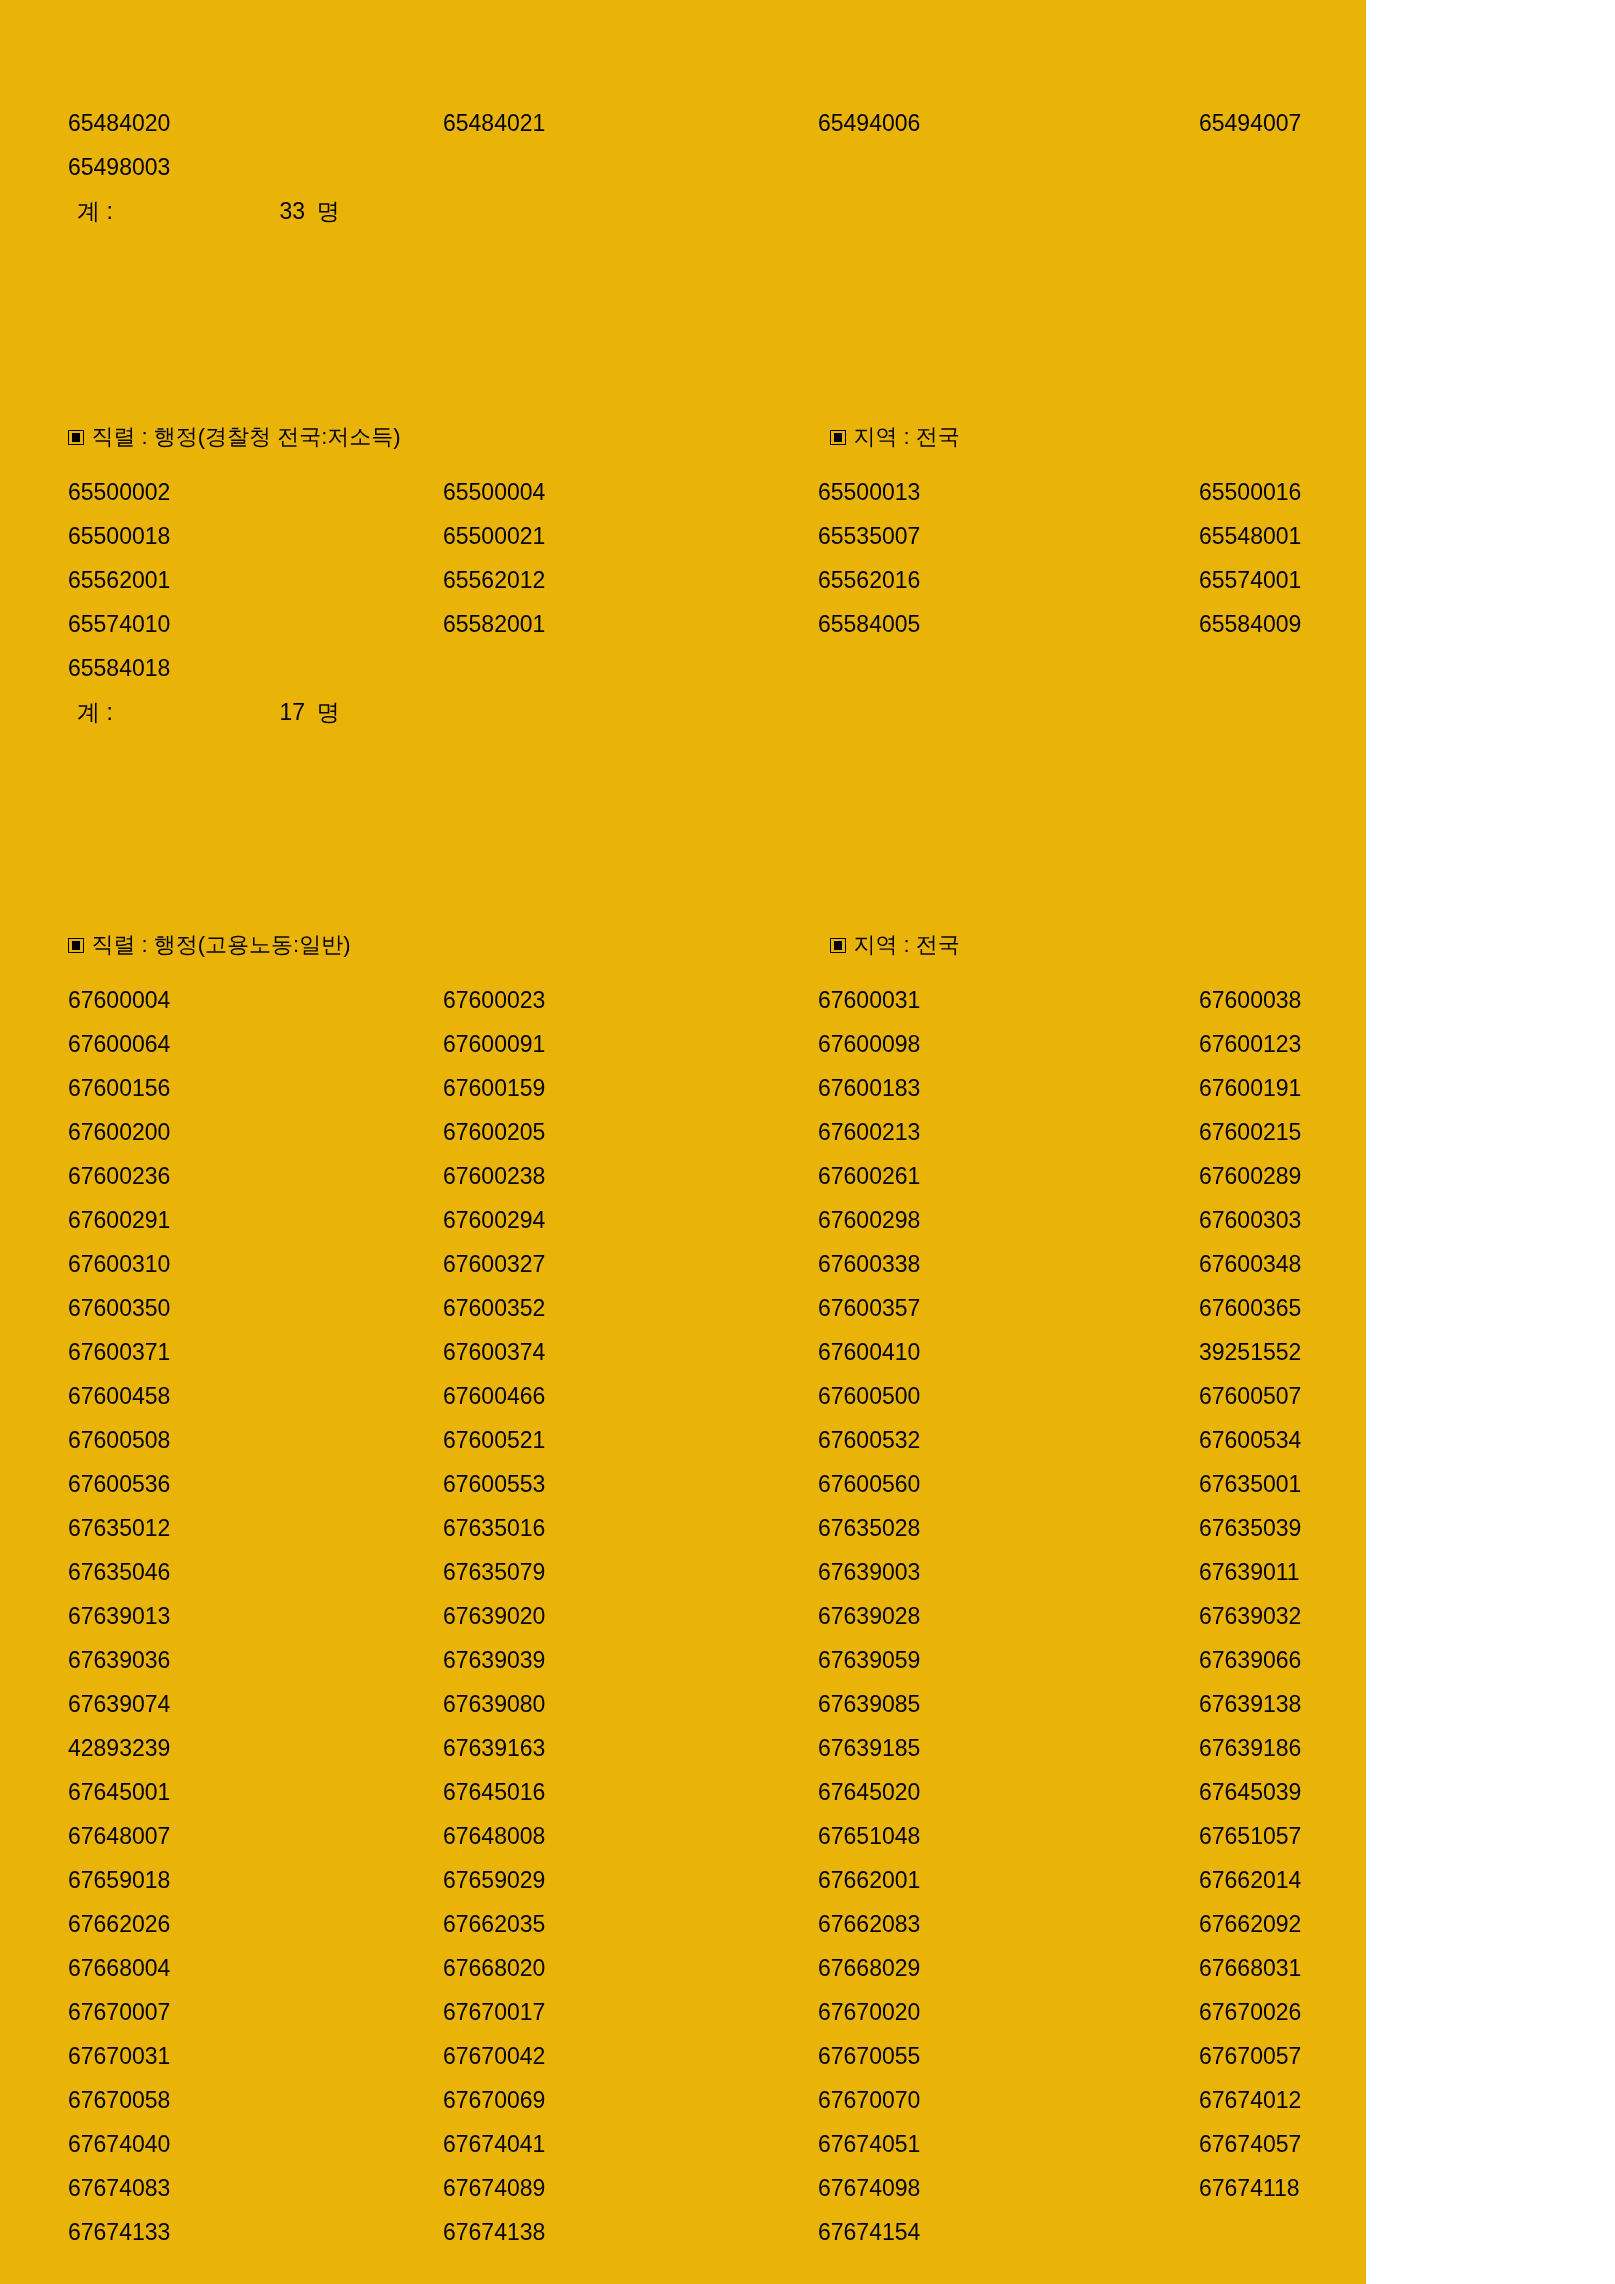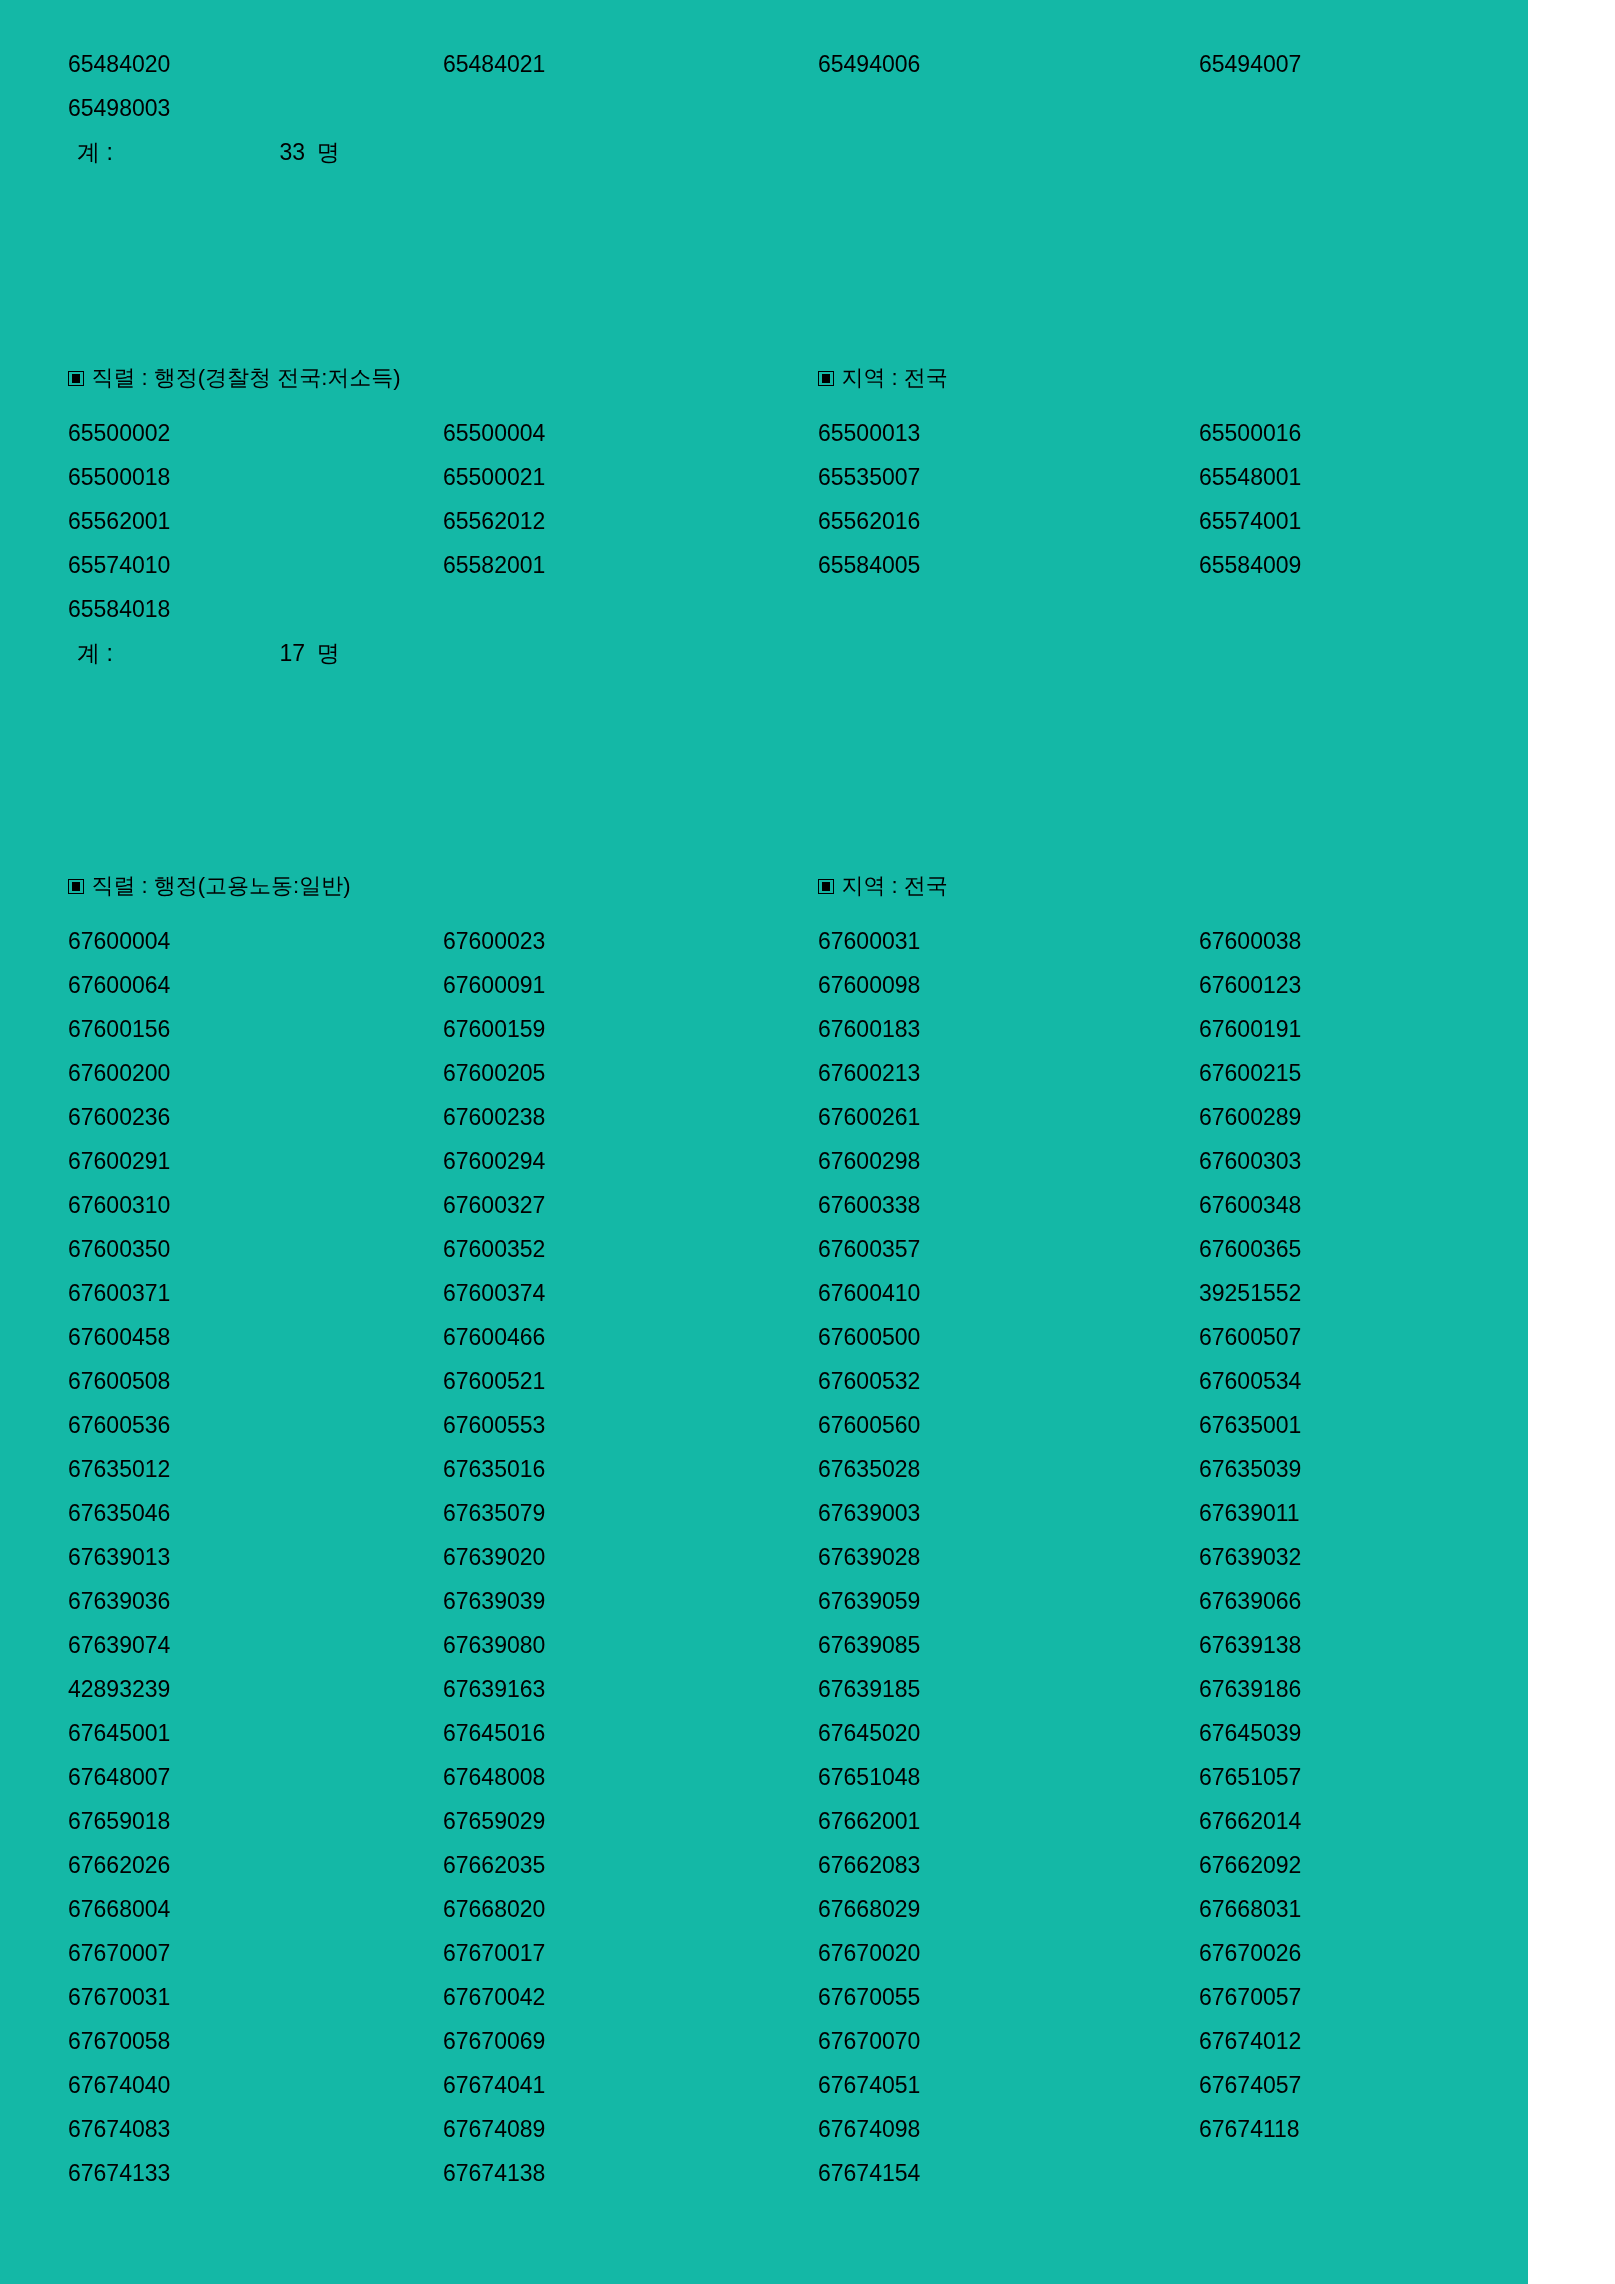--- a/index.html
+++ b/index.html
@@ -5,47 +5,47 @@
   html, body {
     margin: 0;
     padding: 0;
     background: #ffffff;
   }
   body {
     font-family: "Liberation Sans", sans-serif;
     color: #000000;
   }
   .page {
-    width: 1528px;
+    width: 1366px;
     height: 2284px;
     position: relative;
     box-sizing: border-box;
-    padding: 42px 0 0 0;
-    background: #14b8a6;
+    padding: 101px 0 0 0;
+    background: #eab308;
   }
   .block {
     position: relative;
   }
   .header-row {
     display: flex;
     align-items: flex-end;
     font-size: 22px;
     margin-bottom: 18px;
   }
   .header-cell {
     display: flex;
     align-items: baseline;
     white-space: nowrap;
   }
   .header-cell.job {
     margin-left: 68px;
     width: 750px;
   }
   .header-cell.region {
-    margin-left: 0;
+    margin-left: 12px;
   }
   .marker-outer {
     display: inline-block;
     width: 15.6px;
     height: 15.6px;
     border: 1.3px solid #000;
     box-sizing: border-box;
     position: relative;
     margin-right: 7.8px;
     top: 1.3px;

